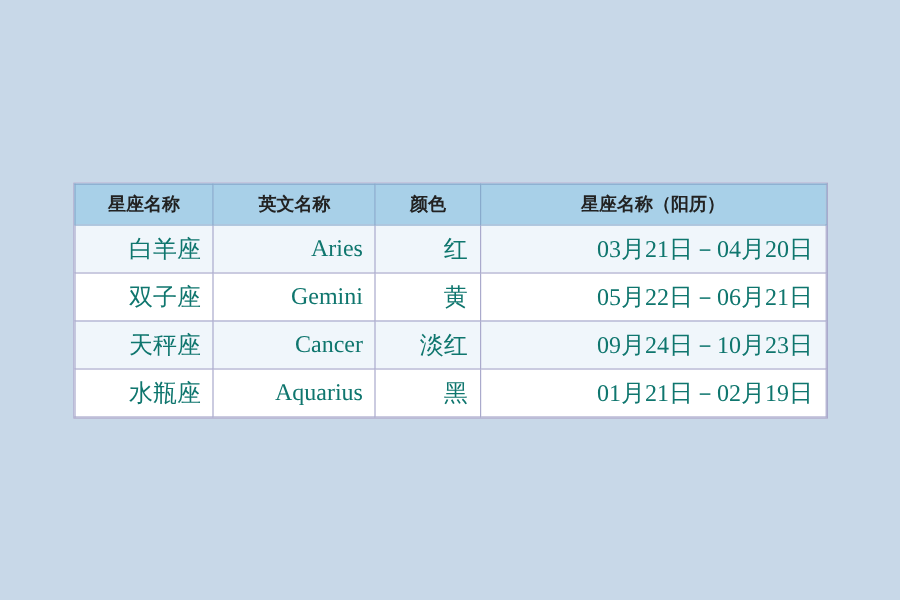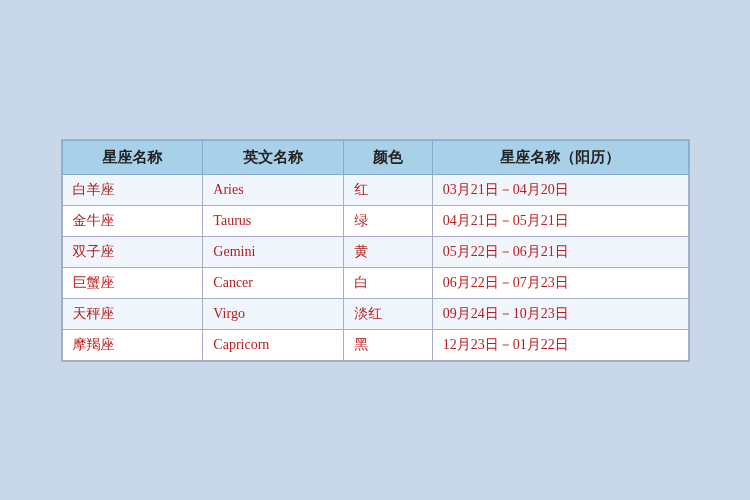--- a/index.html
+++ b/index.html
@@ -26,23 +26,23 @@
       border: 1px solid #88aacc;
       padding: 7px 10px;
       text-align: center;
       font-size: 15px;
       font-weight: bold;
       color: #222;
     }
     tbody tr td {
       border: 1px solid #aac;
       padding: 6px 10px;
-      text-align: left;
-      font-size: 14px;
-      color: #b91c1c;
+      text-align: right;
+      font-size: 20px;
+      color: #0f766e;
       background: #fff;
     }
     tbody tr:nth-child(odd) td {
       background: #f0f6fb;
     }
     tbody tr:nth-child(even) td {
       background: #ffffff;
     }
   </style>
 </head>
@@ -59,44 +59,32 @@
       </tr>
     </thead>
     <tbody id="table-body">
     <tr>
           <td>白羊座</td>
           <td>Aries</td>
           <td>红</td>
           <td>03月21日－04月20日</td>
         </tr>
         <tr>
-          <td>金牛座</td>
-          <td>Taurus</td>
-          <td>绿</td>
-          <td>04月21日－05月21日</td>
-        </tr>
-        <tr>
           <td>双子座</td>
           <td>Gemini</td>
           <td>黄</td>
           <td>05月22日－06月21日</td>
         </tr>
         <tr>
-          <td>巨蟹座</td>
+          <td>天秤座</td>
           <td>Cancer</td>
-          <td>白</td>
-          <td>06月22日－07月23日</td>
-        </tr>
-        <tr>
-          <td>天秤座</td>
-          <td>Virgo</td>
           <td>淡红</td>
           <td>09月24日－10月23日</td>
         </tr>
         <tr>
-          <td>摩羯座</td>
-          <td>Capricorn</td>
+          <td>水瓶座</td>
+          <td>Aquarius</td>
           <td>黑</td>
-          <td>12月23日－01月22日</td>
+          <td>01月21日－02月19日</td>
         </tr>
       </tbody>
   </table>
 </div>
 
 </body></html>

